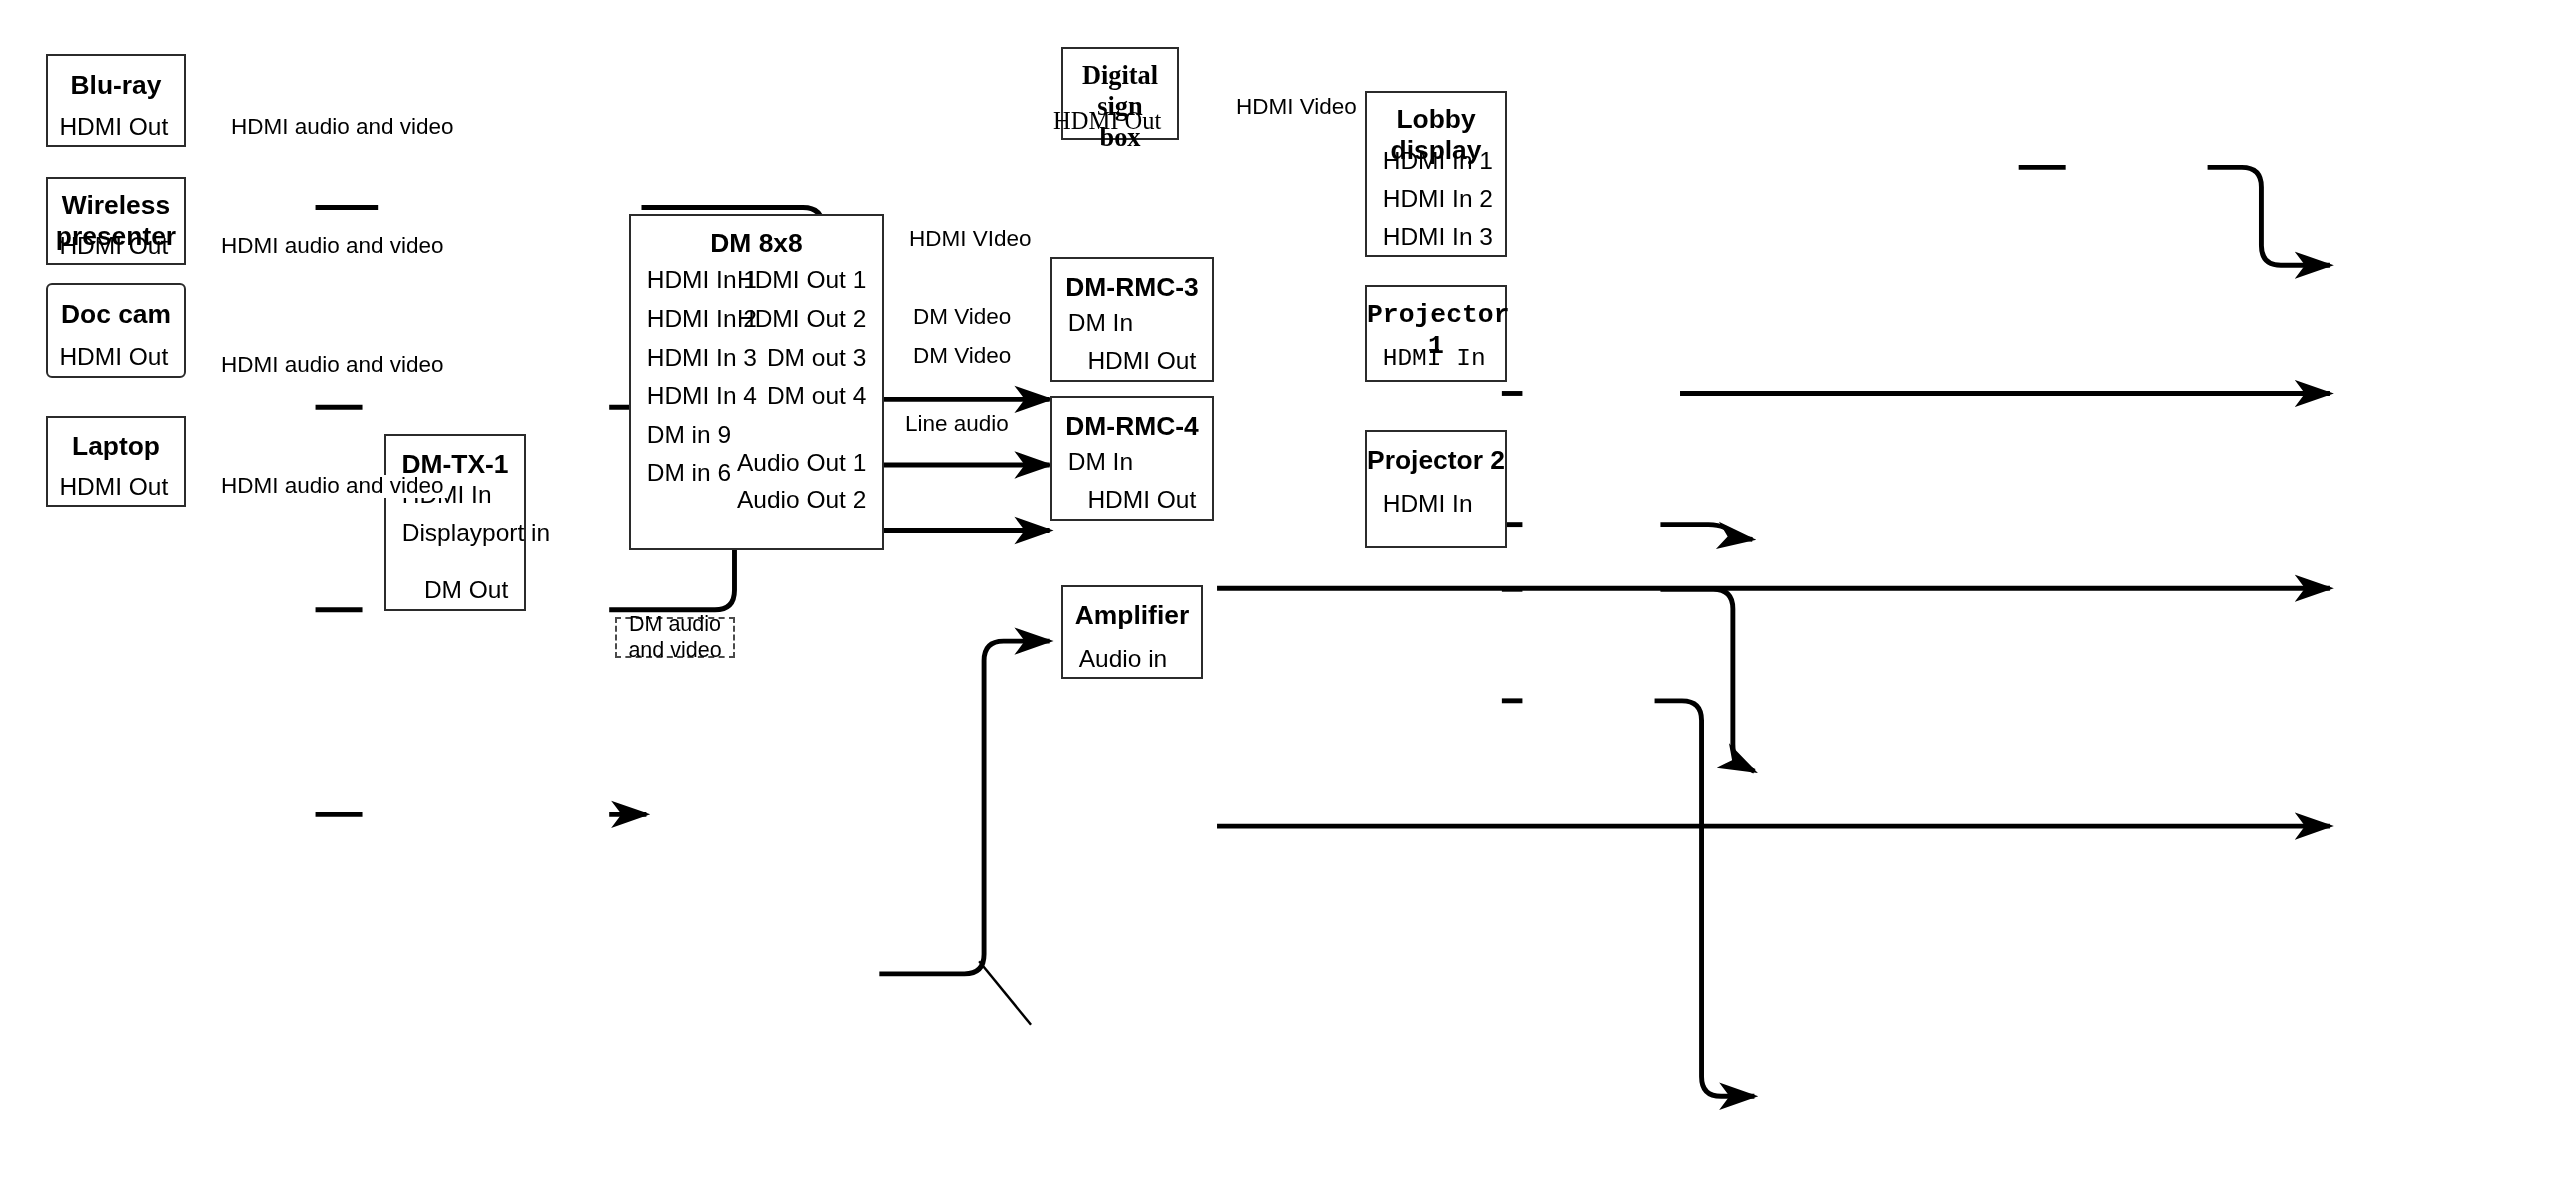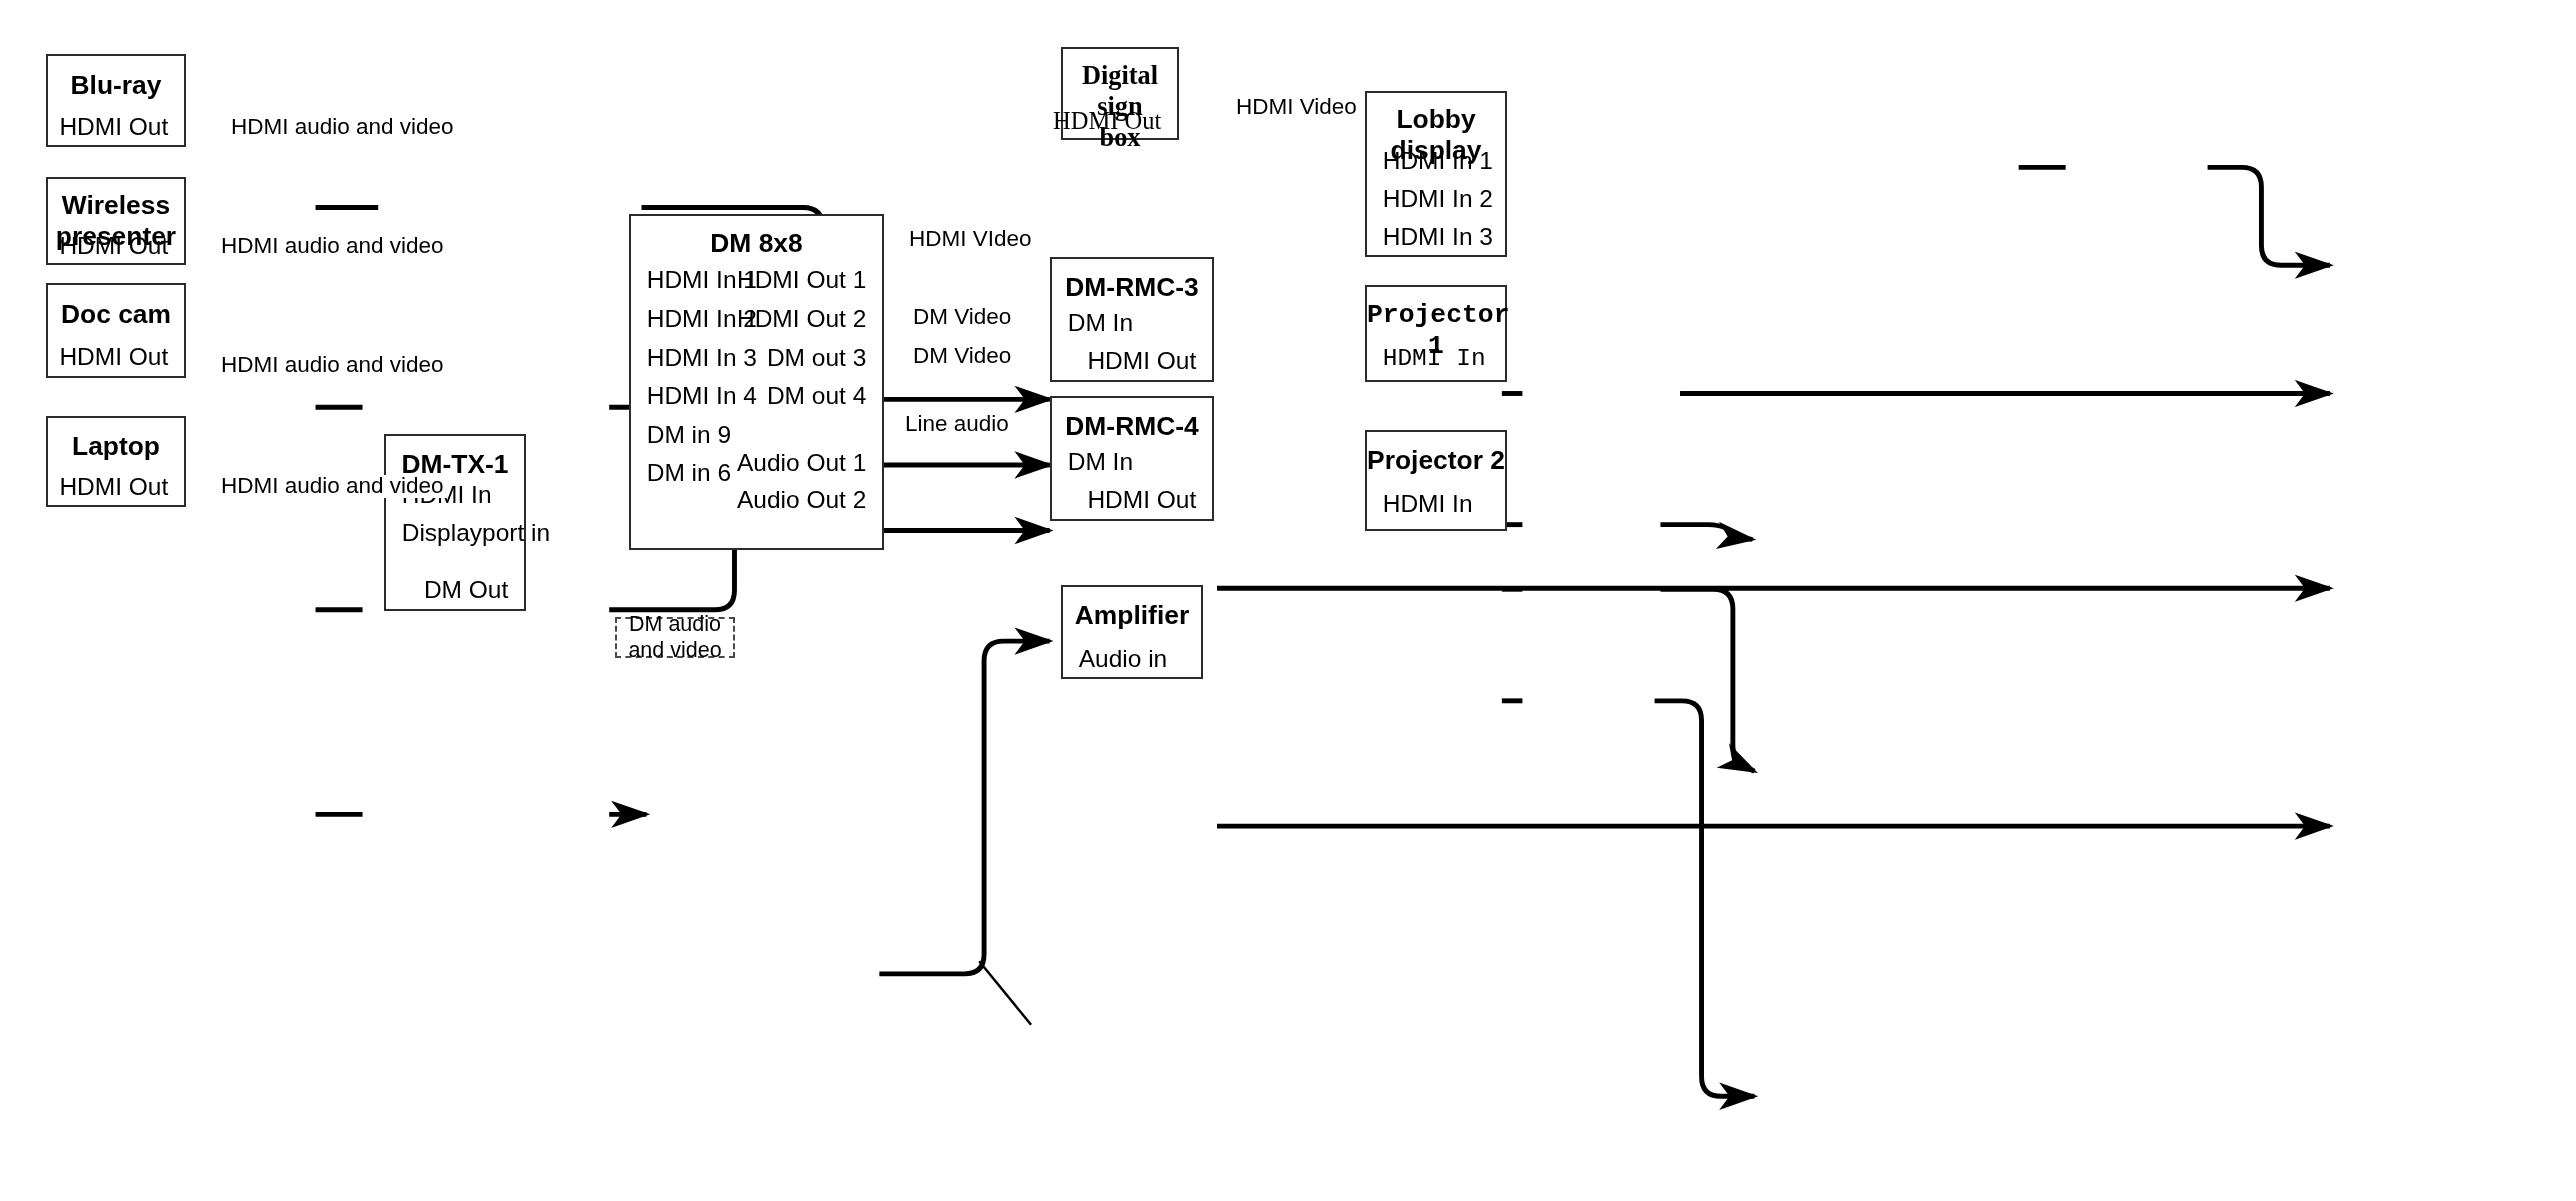--- a/index.html
+++ b/index.html
@@ -132,21 +132,21 @@
   <div class="node" style="left:46px; top:54px; width:140px; height:93px;">
     <div class="node-title" style="top:13.7px;">Blu-ray</div>
     <div class="port right" style="top:59px;">HDMI Out</div>
   </div>
 
   <div class="node" style="left:46px; top:177px; width:140px; height:88px;padding-left:19px;">
     <div class="node-title" style="top:10.8px;">Wireless<br>presenter</div>
     <div class="port right" style="top:55px;">HDMI Out</div>
   </div>
 
-  <div class="node" style="left:46px; top:283px; width:140px; height:95px;">
+  <div class="node" style="left:46px; top:283px; width:140px; height:95px;border-radius:6px;">
     <div class="node-title" style="top:13.7px;">Doc cam</div>
     <div class="port right" style="top:60px;">HDMI Out</div>
   </div>
 
   <div class="node" style="left:46px; top:416px; width:140px; height:91px;">
     <div class="node-title" style="top:12.7px;">Laptop</div>
     <div class="port right" style="top:57px;">HDMI Out</div>
   </div>
 
   <div class="node" style="left:384px; top:434px; width:142px; height:177px;">
@@ -196,21 +196,21 @@
     <div class="node-title" style="top:12.7px;">DM-RMC-4</div>
     <div class="port left" style="top:52px;">DM In</div>
     <div class="port right" style="top:90px;">HDMI Out</div>
   </div>
 
   <div class="node" style="left:1365px; top:285px; width:142px; height:97px;font-family:Liberation Mono, monospace;">
     <div class="node-title" style="top:12.7px;">Projector 1</div>
     <div class="port left" style="top:60px;">HDMI In</div>
   </div>
 
-  <div class="node" style="left:1365px; top:430px; width:142px; height:101px;">
+  <div class="node" style="left:1365px; top:430px; width:142px; height:118px;">
     <div class="node-title" style="top:12.7px;">Projector 2</div>
     <div class="port left" style="top:60px;">HDMI In</div>
   </div>
 
   <div class="node" style="left:1061px; top:585px; width:142px; height:94px;">
     <div class="node-title" style="top:12.7px;">Amplifier</div>
     <div class="port left" style="top:60px;">Audio in</div>
   </div>
 
   <div class="note-box" style="left:615px; top:617px; width:120px; height:41px;">

